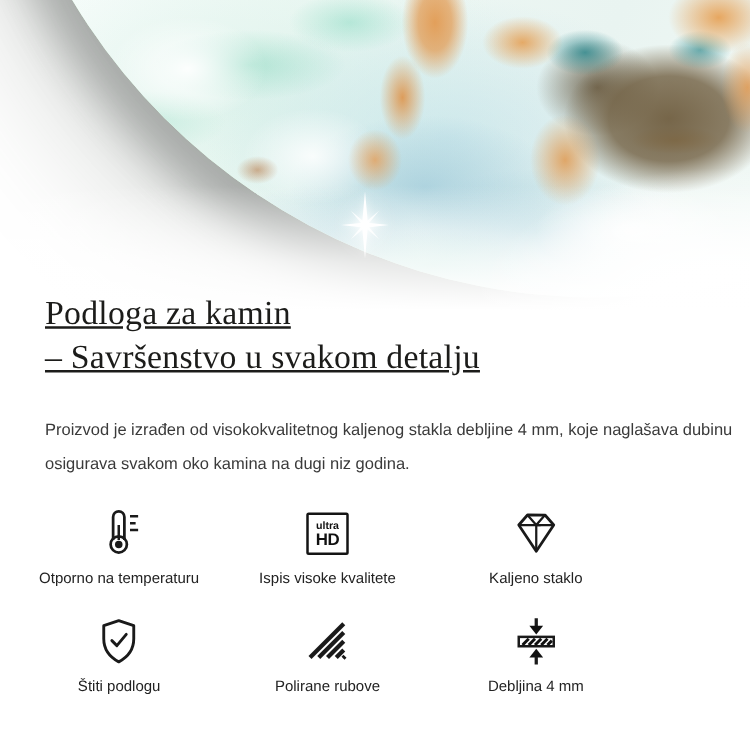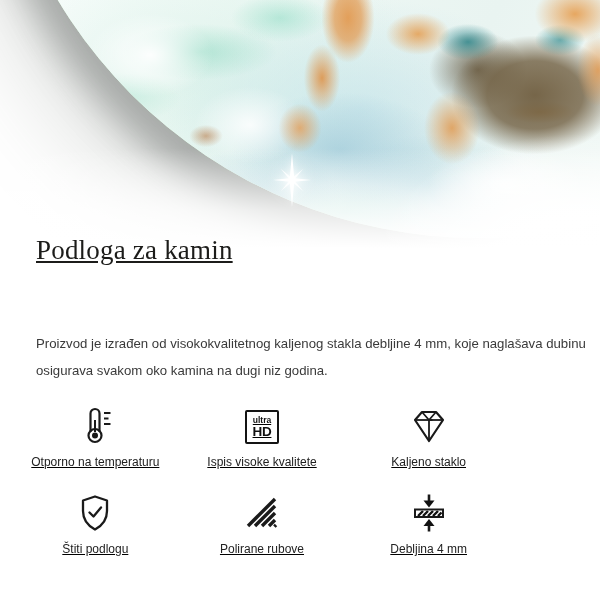--- a/index.html
+++ b/index.html
@@ -58,21 +58,21 @@
          font-family:"Liberation Serif",serif;font-weight:400;
          font-size:27px;line-height:35px;color:#1c1c1a;letter-spacing:.2px;}
   .title span{display:block;text-decoration:underline;}
   .intro{position:absolute;left:36px;top:330px;margin:0;
          font-size:13.2px;line-height:27px;color:#3a3a3a;}
   .intro span{display:block;white-space:nowrap;}
 
   
   .features{position:absolute;left:12px;top:404px;width:500px;
             display:grid;grid-template-columns:repeat(3,1fr);row-gap:22px;}
-  .feature{display:flex;flex-direction:column;align-items:center;text-decoration:underline;}
+  .feature{display:flex;flex-direction:column;align-items:center;}
   .icon-wrap{height:42px;display:flex;align-items:flex-end;justify-content:center;}
   .feature .flabel{margin-top:9px;font-size:12px;color:#222;text-align:right;}
   .uhd-box{width:30px;height:30px;border:2.5px solid #141414;border-radius:2px;
            display:flex;flex-direction:column;align-items:center;justify-content:center;
            margin-bottom:2px;}
   .uhd-top{font-size:8.5px;font-weight:700;line-height:9px;color:#111;}
   .uhd-hd{font-size:13.5px;font-weight:700;line-height:13px;color:#111;letter-spacing:-.3px;}
   svg .stroke{stroke:#1a1a1a;fill:none;}
 </style>
 </head>
@@ -93,20 +93,21 @@
       <g transform="rotate(45 30 30)" opacity=".85">
         <path d="M30 14 L31.5 30 L30 46 L28.5 30 Z" fill="#ffffff"></path>
         <path d="M14 30 L30 28.5 L46 30 L30 31.5 Z" fill="#ffffff"></path>
       </g>
       <circle cx="30" cy="30" r="3.4" fill="#ffffff"></circle>
     </svg>
   </div>
 
   <h1 class="title">
     <span>Podloga za kamin</span>
+    <span>– Savršenstvo u svakom detalju</span>
   </h1>
 
   <p class="intro">
     <span>Proizvod je izrađen od visokokvalitetnog kaljenog stakla debljine 4 mm, koje naglašava dubinu</span>
     <span>osigurava svakom oko kamina na dugi niz godina.</span>
   </p>
 
   <div class="features">
 
     <div class="feature">

